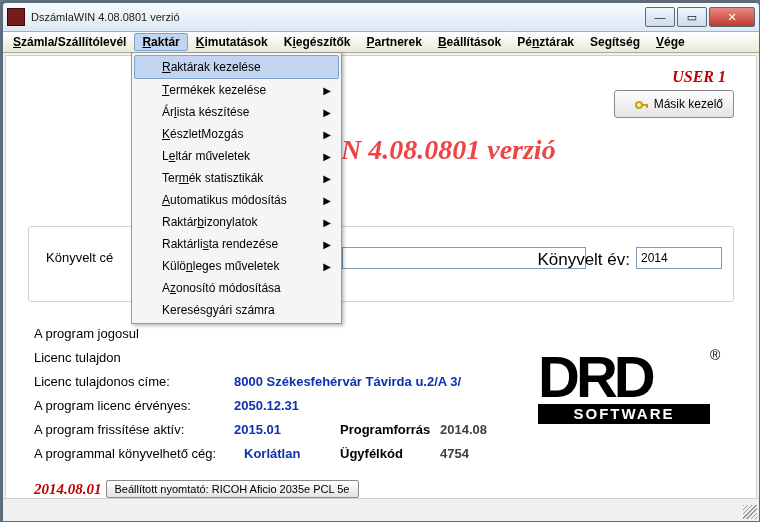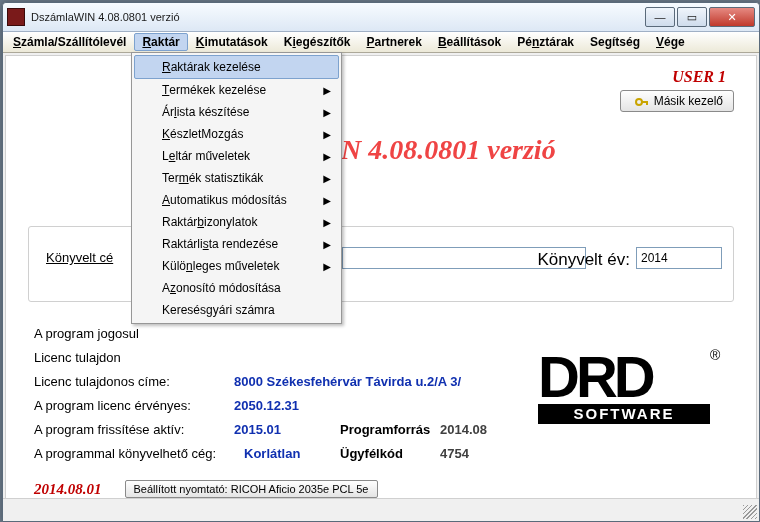--- a/index.html
+++ b/index.html
@@ -14,36 +14,36 @@
 .menubar .mitem{padding:2px 8px;cursor:default;font-weight:bold;}
 .menubar .mitem u{text-decoration:underline;}
 .menubar .mitem.active{background:#c2d5f0;border:1px solid #7da2ce;padding:1px 7px;border-radius:2px;}
 .content{position:relative;height:calc(100% - 28px - 20px - 22px);background:#fff;margin:2px;border:1px solid #d0d0d0;}
 .dropdown{position:absolute;left:128px;top:49px;width:205px;background:#f5f5f5;border:1px solid #979797;box-shadow:2px 2px 3px rgba(0,0,0,.25);z-index:50;font-size:12px;padding:2px;}
 .dropdown .ditem{height:22px;display:flex;align-items:center;padding:0 26px 0 28px;position:relative;cursor:default;color:#000;}
 .dropdown .ditem.hi{background:#c2d5f0;border:1px solid #7da2ce;border-radius:2px;padding:0 25px 0 27px;}
 .dropdown .ditem .arrow{position:absolute;right:8px;top:6px;font-size:10px;color:#000;}
 .dropdown .ditem u{text-decoration:underline;}
 .user{position:absolute;right:30px;top:12px;color:#c00000;font-weight:bold;font-style:italic;font-family:'Times New Roman',serif;font-size:16px;}
-.otherbtn{position:absolute;right:22px;top:34px;height:22px;padding:0 10px 0 14px;background:linear-gradient(#fefefe,#e4e4e4);border:1px solid #8a8a8a;border-radius:3px;display:flex;align-items:center;gap:5px;font-size:12px;}
+.otherbtn{position:absolute;right:22px;top:34px;height:28px;padding:0 10px 0 20px;background:linear-gradient(#fefefe,#e4e4e4);border:1px solid #8a8a8a;border-radius:3px;display:flex;align-items:center;gap:5px;font-size:12px;}
 .keyicon{width:14px;height:10px;display:inline-block;}
 .bigtitle{position:absolute;left:335px;top:78px;color:#ef4444;font-weight:bold;font-style:italic;font-family:'Times New Roman',serif;font-size:28px;white-space:nowrap;}
 .fieldset{position:absolute;left:22px;top:170px;right:22px;height:74px;border:1px solid #d0d0d0;border-radius:3px;}
-.flabel{position:absolute;left:40px;top:194px;font-size:13px;text-decoration:underline;}
+.flabel{position:absolute;left:40px;top:194px;font-size:13px;}
 .finput1{position:absolute;left:336px;top:191px;width:234px;height:20px;border:1px solid #7f9db9;background:#fff;padding:0 4px;font-size:12px;}
 .flabel2{position:absolute;right:126px;top:194px;font-size:17px;}
 .finput2{position:absolute;right:34px;top:191px;width:76px;height:20px;border:1px solid #7f9db9;background:#fff;padding:0 4px;font-size:12px;}
 .lic{position:absolute;left:28px;top:266px;font-size:13px;line-height:24px;}
 .lic .row{display:flex;}
 .lic .lab{width:200px;}
 .lic .val{color:#1030b0;font-weight:bold;}
 .lic .val.green{color:#404040;}
 .lic .col2lab{margin-left:18px;width:100px;font-weight:bold;}
 .logo{position:absolute;right:28px;top:286px;width:190px;height:90px;}
-.bottomrow{position:absolute;left:28px;bottom:6px;display:flex;align-items:center;gap:23px;}
+.bottomrow{position:absolute;left:28px;bottom:6px;display:flex;align-items:center;gap:4px;}
 .datered{color:#c00000;font-weight:bold;font-style:italic;font-family:'Times New Roman',serif;font-size:15px;}
 .printerbtn{height:18px;padding:0 8px;background:linear-gradient(#fefefe,#e4e4e4);border:1px solid #8a8a8a;border-radius:2px;font-size:11px;display:flex;align-items:center;}
 .statusbar{position:absolute;left:0;right:0;bottom:0;height:22px;background:#f0f0f0;border-top:1px solid #d0d0d0;}
 .statusbar .grip{position:absolute;right:2px;bottom:2px;width:14px;height:14px;background:repeating-linear-gradient(135deg,#999 0 1px,transparent 1px 3px);}
 </style>
 </head>
 <body>
 
 <div class="window">
   <div class="titlebar">

